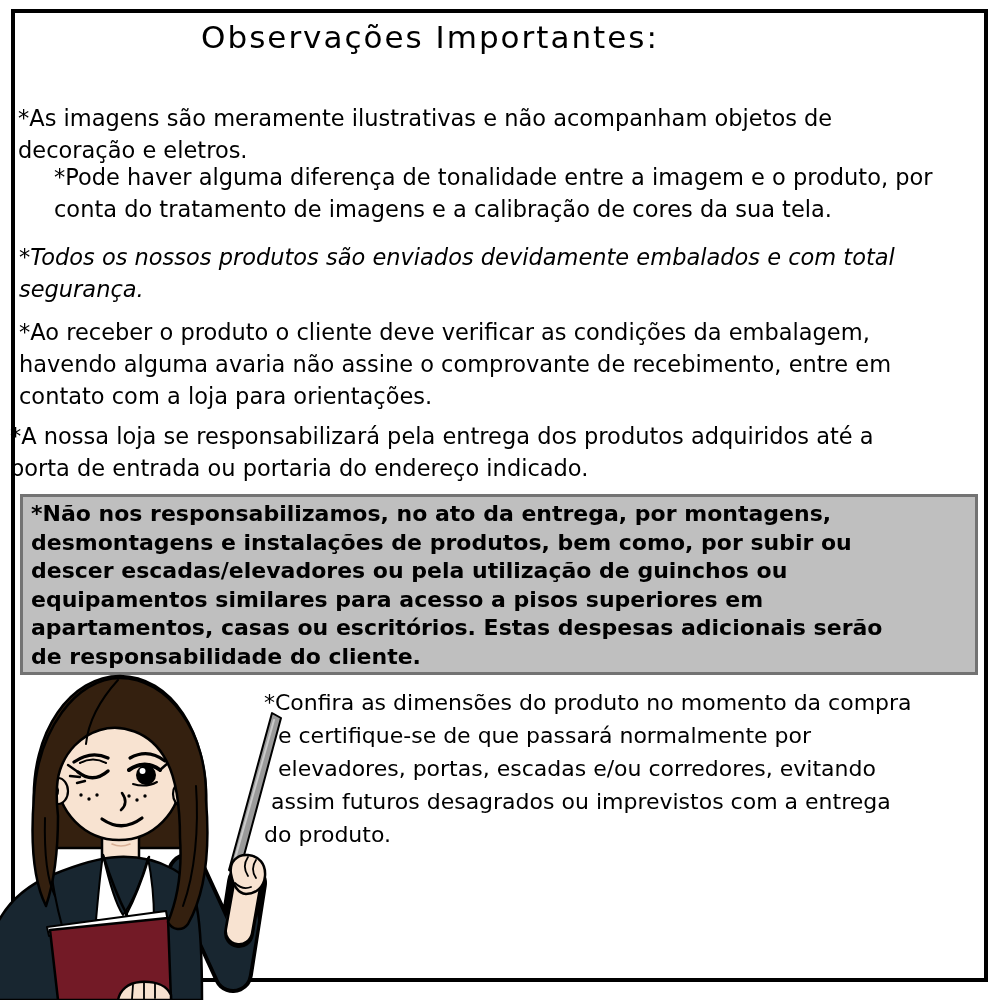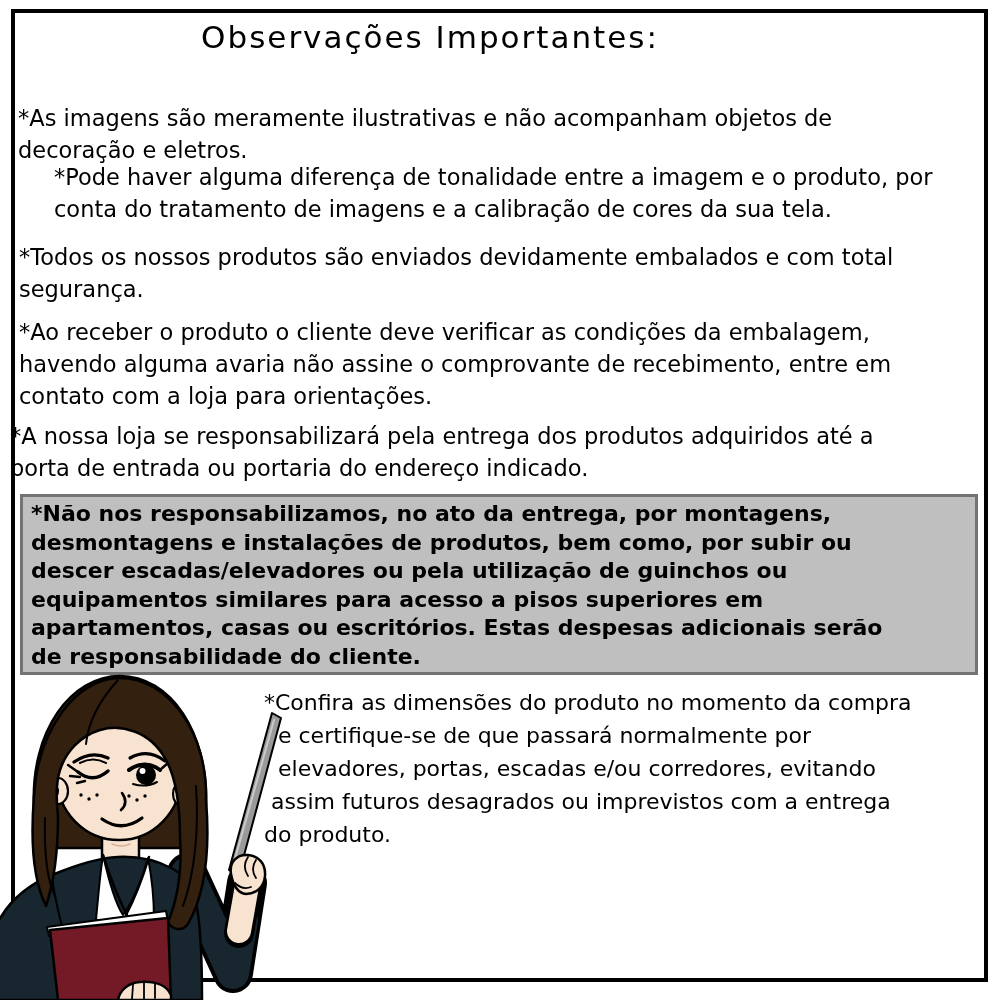--- a/index.html
+++ b/index.html
@@ -14,21 +14,21 @@
   }
   .title{
     position:absolute;left:12px;top:19px;width:836px;
     text-align:center;font-size:31px;letter-spacing:2px;white-space:pre;
   }
   .note{
     position:absolute;font-size:22.5px;line-height:32px;white-space:pre-line;
   }
   #p1{left:18px;top:80px;width:950px;margin-top:22px;}
   #p2{left:19px;top:161px;width:960px;margin-left:35px;}
-  #p3{left:19px;top:241px;width:960px;}
+  #p3{left:19px;top:241px;width:960px;font-style:italic;}
   #p4{left:19px;top:316px;width:960px;}
   #p5{left:10px;top:420px;width:960px;}
   .highlight{
     position:absolute;left:20px;top:494px;width:958px;height:181px;
     box-sizing:border-box;background:#bfbfbf;border:3px solid #737373;
     padding:3px 8px 0 8px;font-weight:bold;font-size:22px;line-height:28.5px;
     white-space:pre-line;
   }
   .dimension{
     position:absolute;left:264px;top:686px;width:716px;

